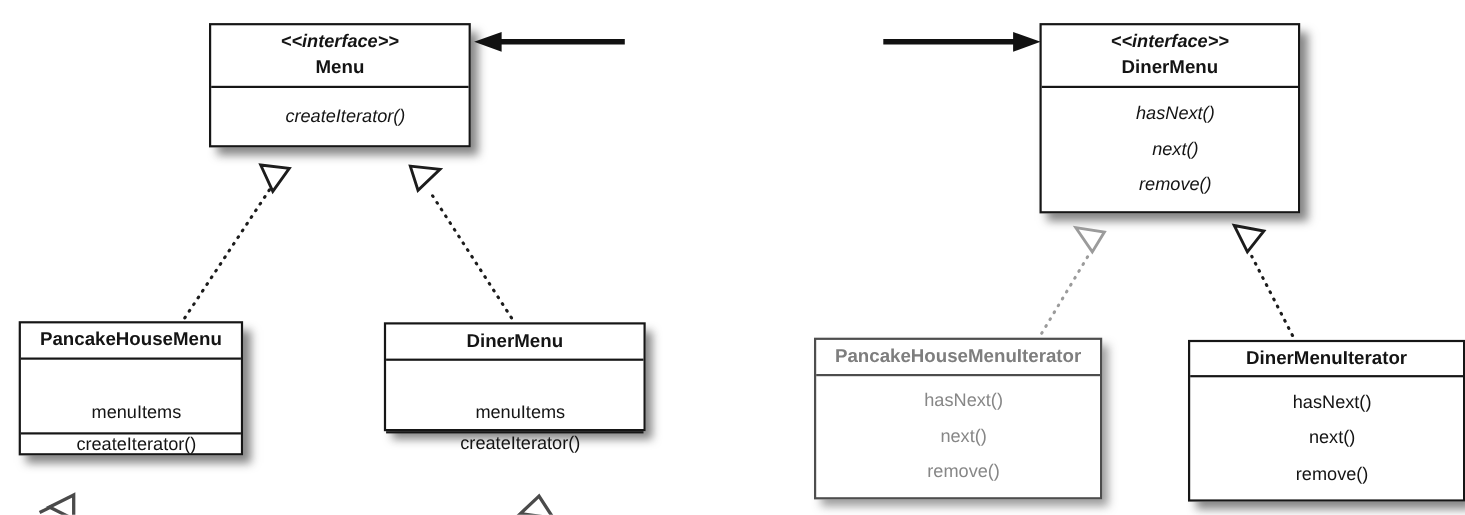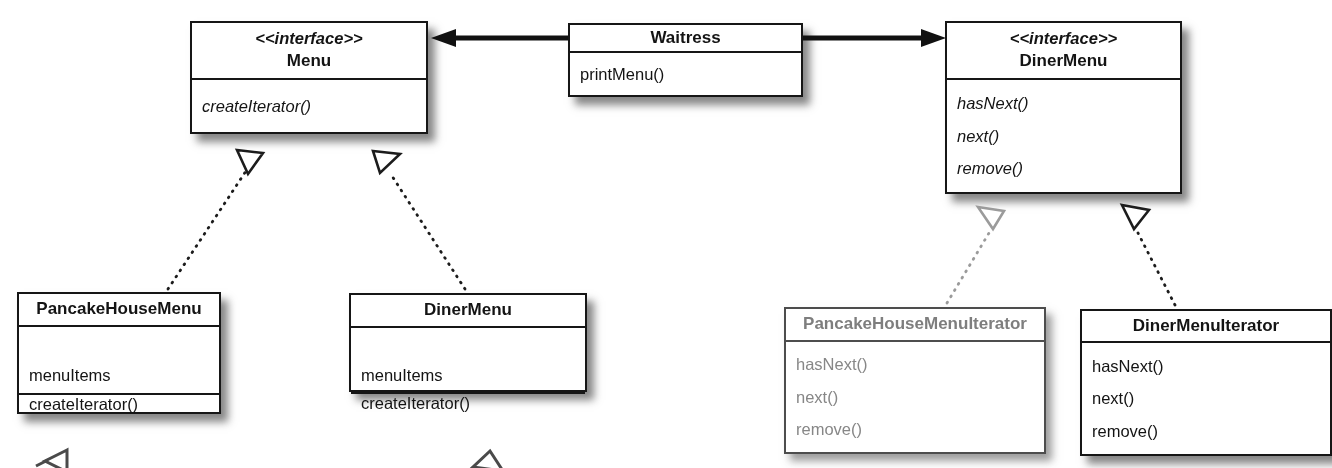--- a/index.html
+++ b/index.html
@@ -3,21 +3,21 @@
 <meta charset="utf-8">
 <style>
   html, body { margin: 0; padding: 0; }
   body {
     width: 1332px; height: 468px;
     background: #ffffff;
     overflow: hidden;
     font-family: "Liberation Sans", sans-serif;
     position: relative;
   }
-  .canvas { position: absolute; inset: 0; width: 1332px; height: 468px; }
+  .canvas { position: absolute; inset: 0; width: 1332px; height: 468px; text-align: center; }
 
   .uml-box {
     position: absolute;
     background: #ffffff;
     border: 2.5px solid #161616;
     box-shadow: 7px 8px 8px rgba(35,35,35,0.55);
     display: flex;
     flex-direction: column;
     box-sizing: border-box;
     color: #141414;
@@ -68,28 +68,20 @@
   <div class="uml-box" style="left:190px; top:21px; width:238px; height:113px;">
     <div class="uml-title" style="height:55px;">
       <div class="stereo">&lt;&lt;interface&gt;&gt;</div>
       <div class="iface-name">Menu</div>
     </div>
     <div class="uml-section italic">
       <div class="member">createIterator()</div>
     </div>
   </div>
 
-  <div class="uml-box" style="left:568px; top:23px; width:235px; height:74px;">
-    <div class="uml-title" style="height:26px;">
-      <div>Waitress</div>
-    </div>
-    <div class="uml-section">
-      <div class="member">printMenu()</div>
-    </div>
-  </div>
 
   <div class="uml-box" style="left:945px; top:21px; width:237px; height:173px;">
     <div class="uml-title" style="height:55px;">
       <div class="stereo">&lt;&lt;interface&gt;&gt;</div>
       <div class="iface-name">DinerMenu</div>
     </div>
     <div class="uml-section italic">
       <div class="member">hasNext()</div>
       <div class="member">next()</div>
       <div class="member">remove()</div>
@@ -113,21 +105,21 @@
       <div>DinerMenu</div>
     </div>
     <div class="uml-section divided" style="height:34px;">
       <div class="member">menuItems</div>
     </div>
     <div class="uml-section">
       <div class="member">createIterator()</div>
     </div>
   </div>
 
-  <div class="uml-box muted" style="left:784px; top:307px; width:262px; height:147px;">
+  <div class="uml-box muted" style="left:740px; top:307px; width:262px; height:147px;">
     <div class="uml-title" style="height:31px;">
       <div>PancakeHouseMenuIterator</div>
     </div>
     <div class="uml-section">
       <div class="member">hasNext()</div>
       <div class="member">next()</div>
       <div class="member">remove()</div>
     </div>
   </div>
 

